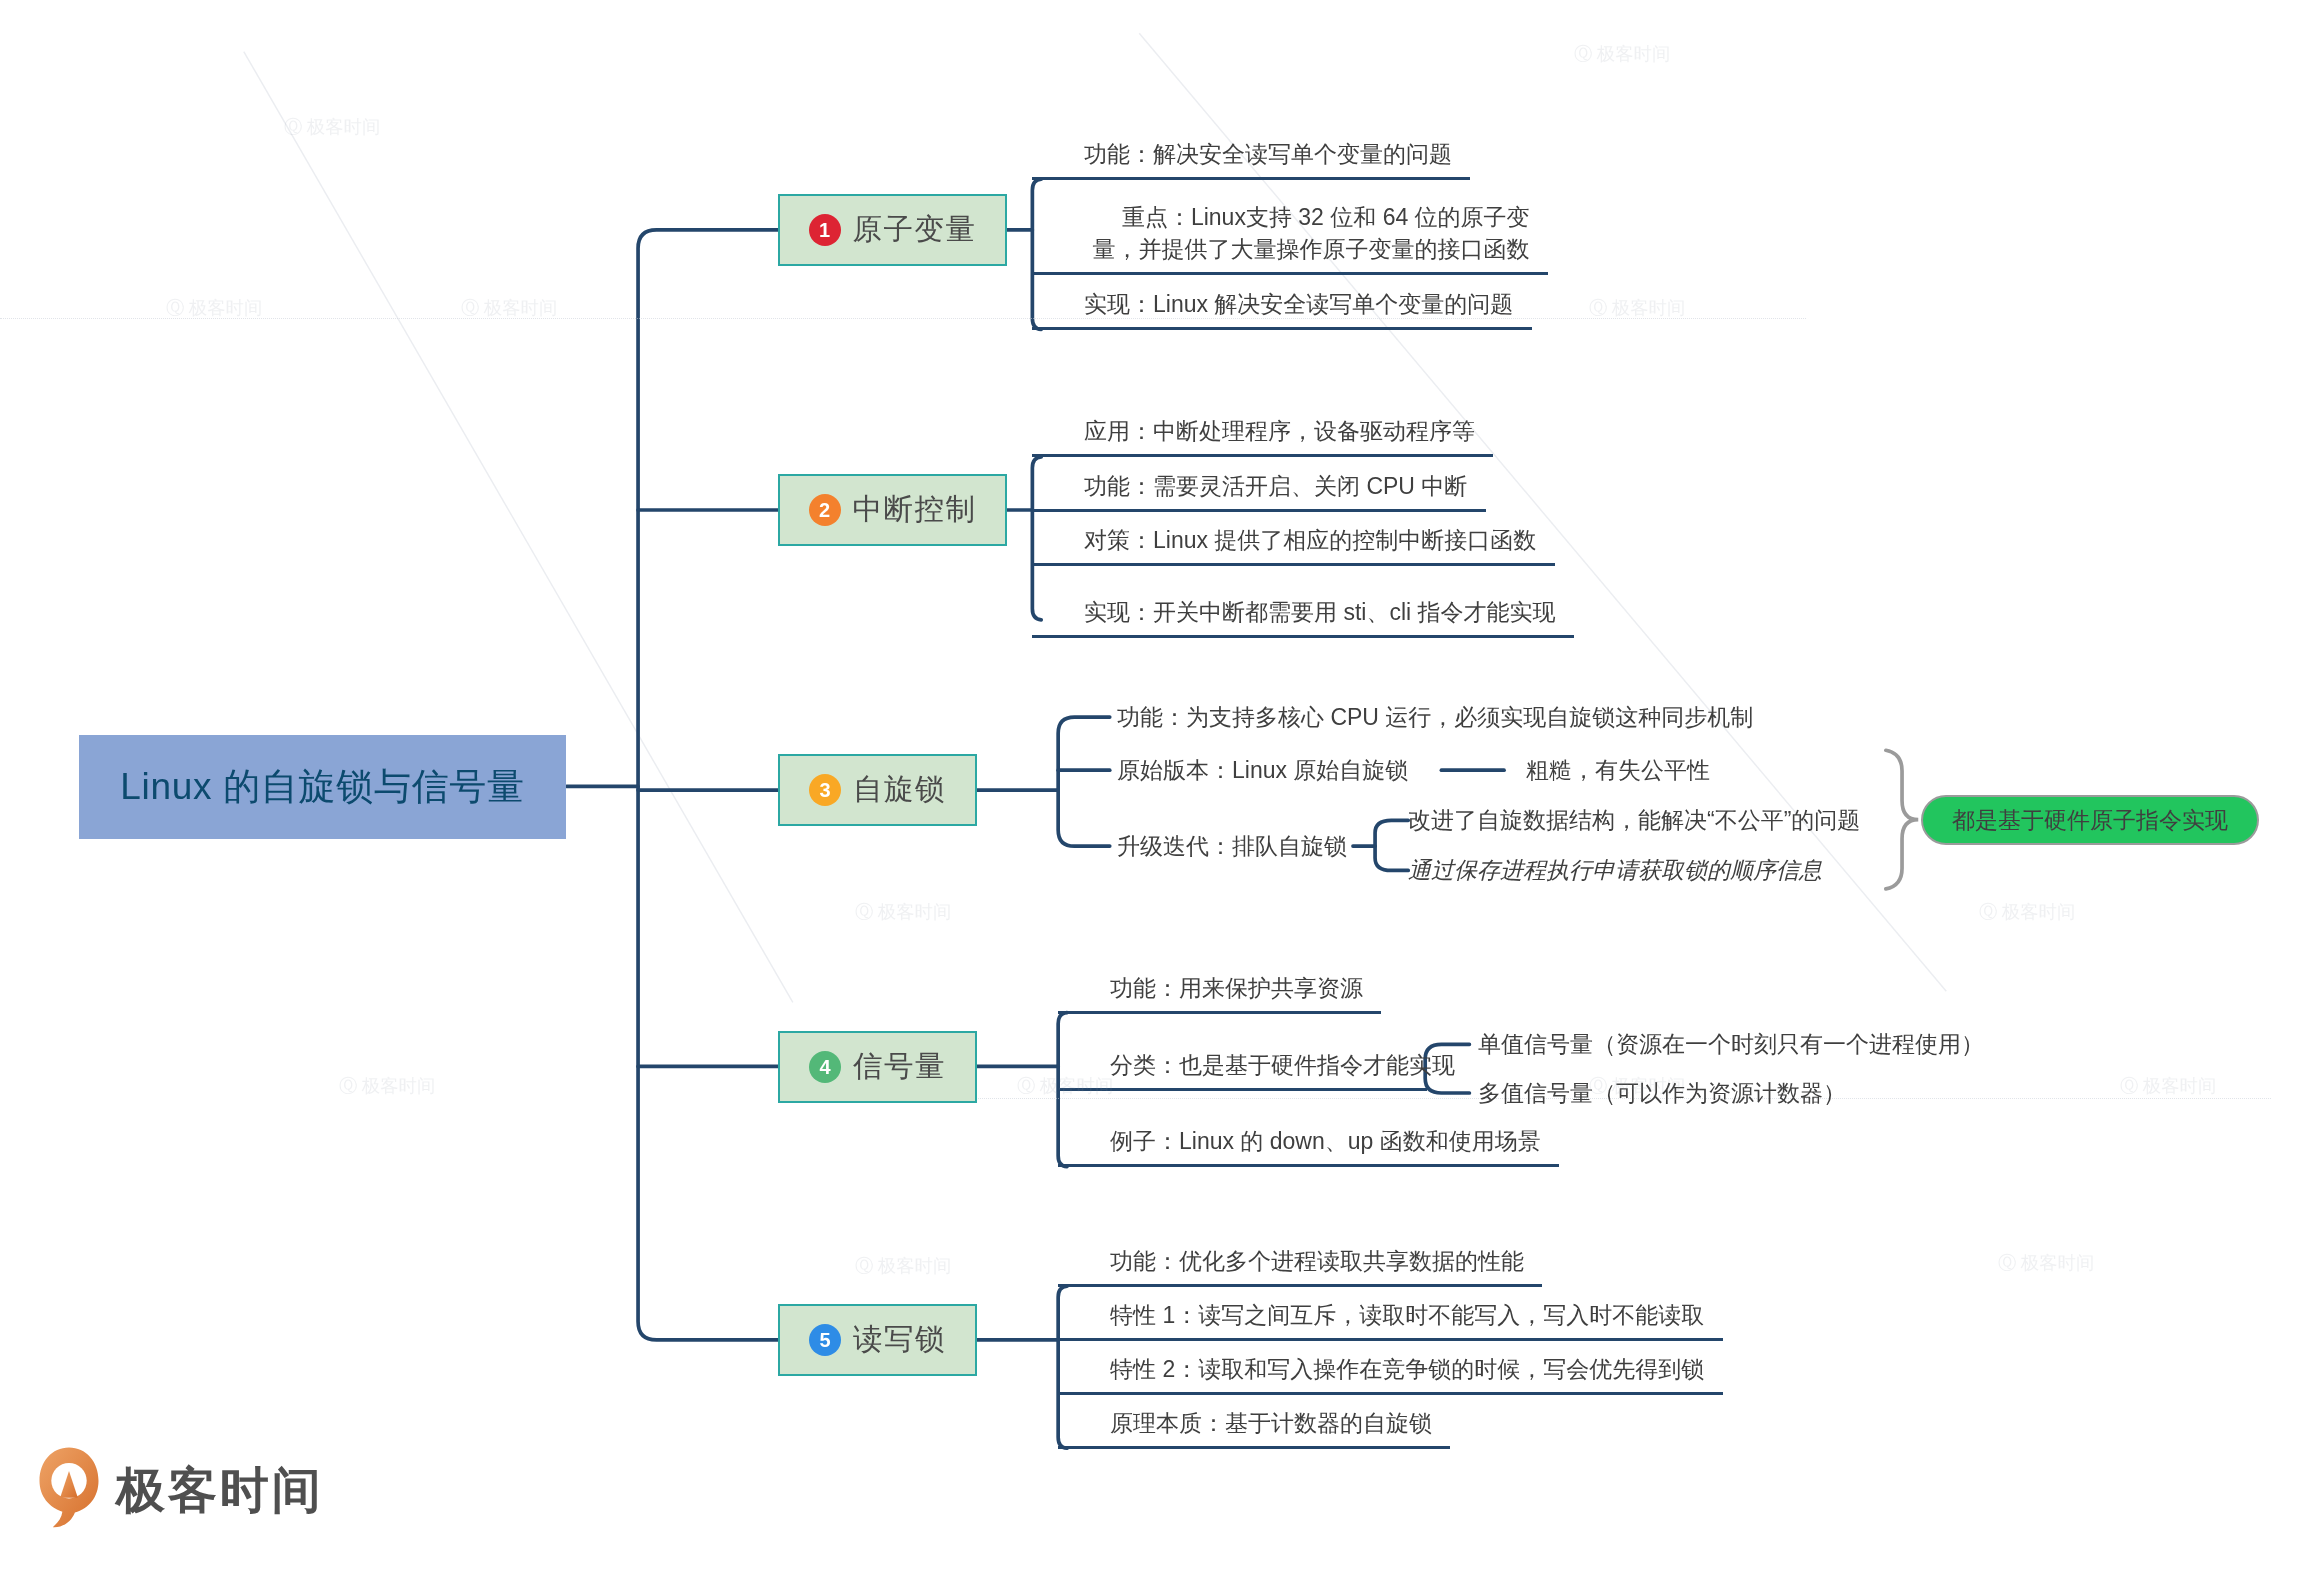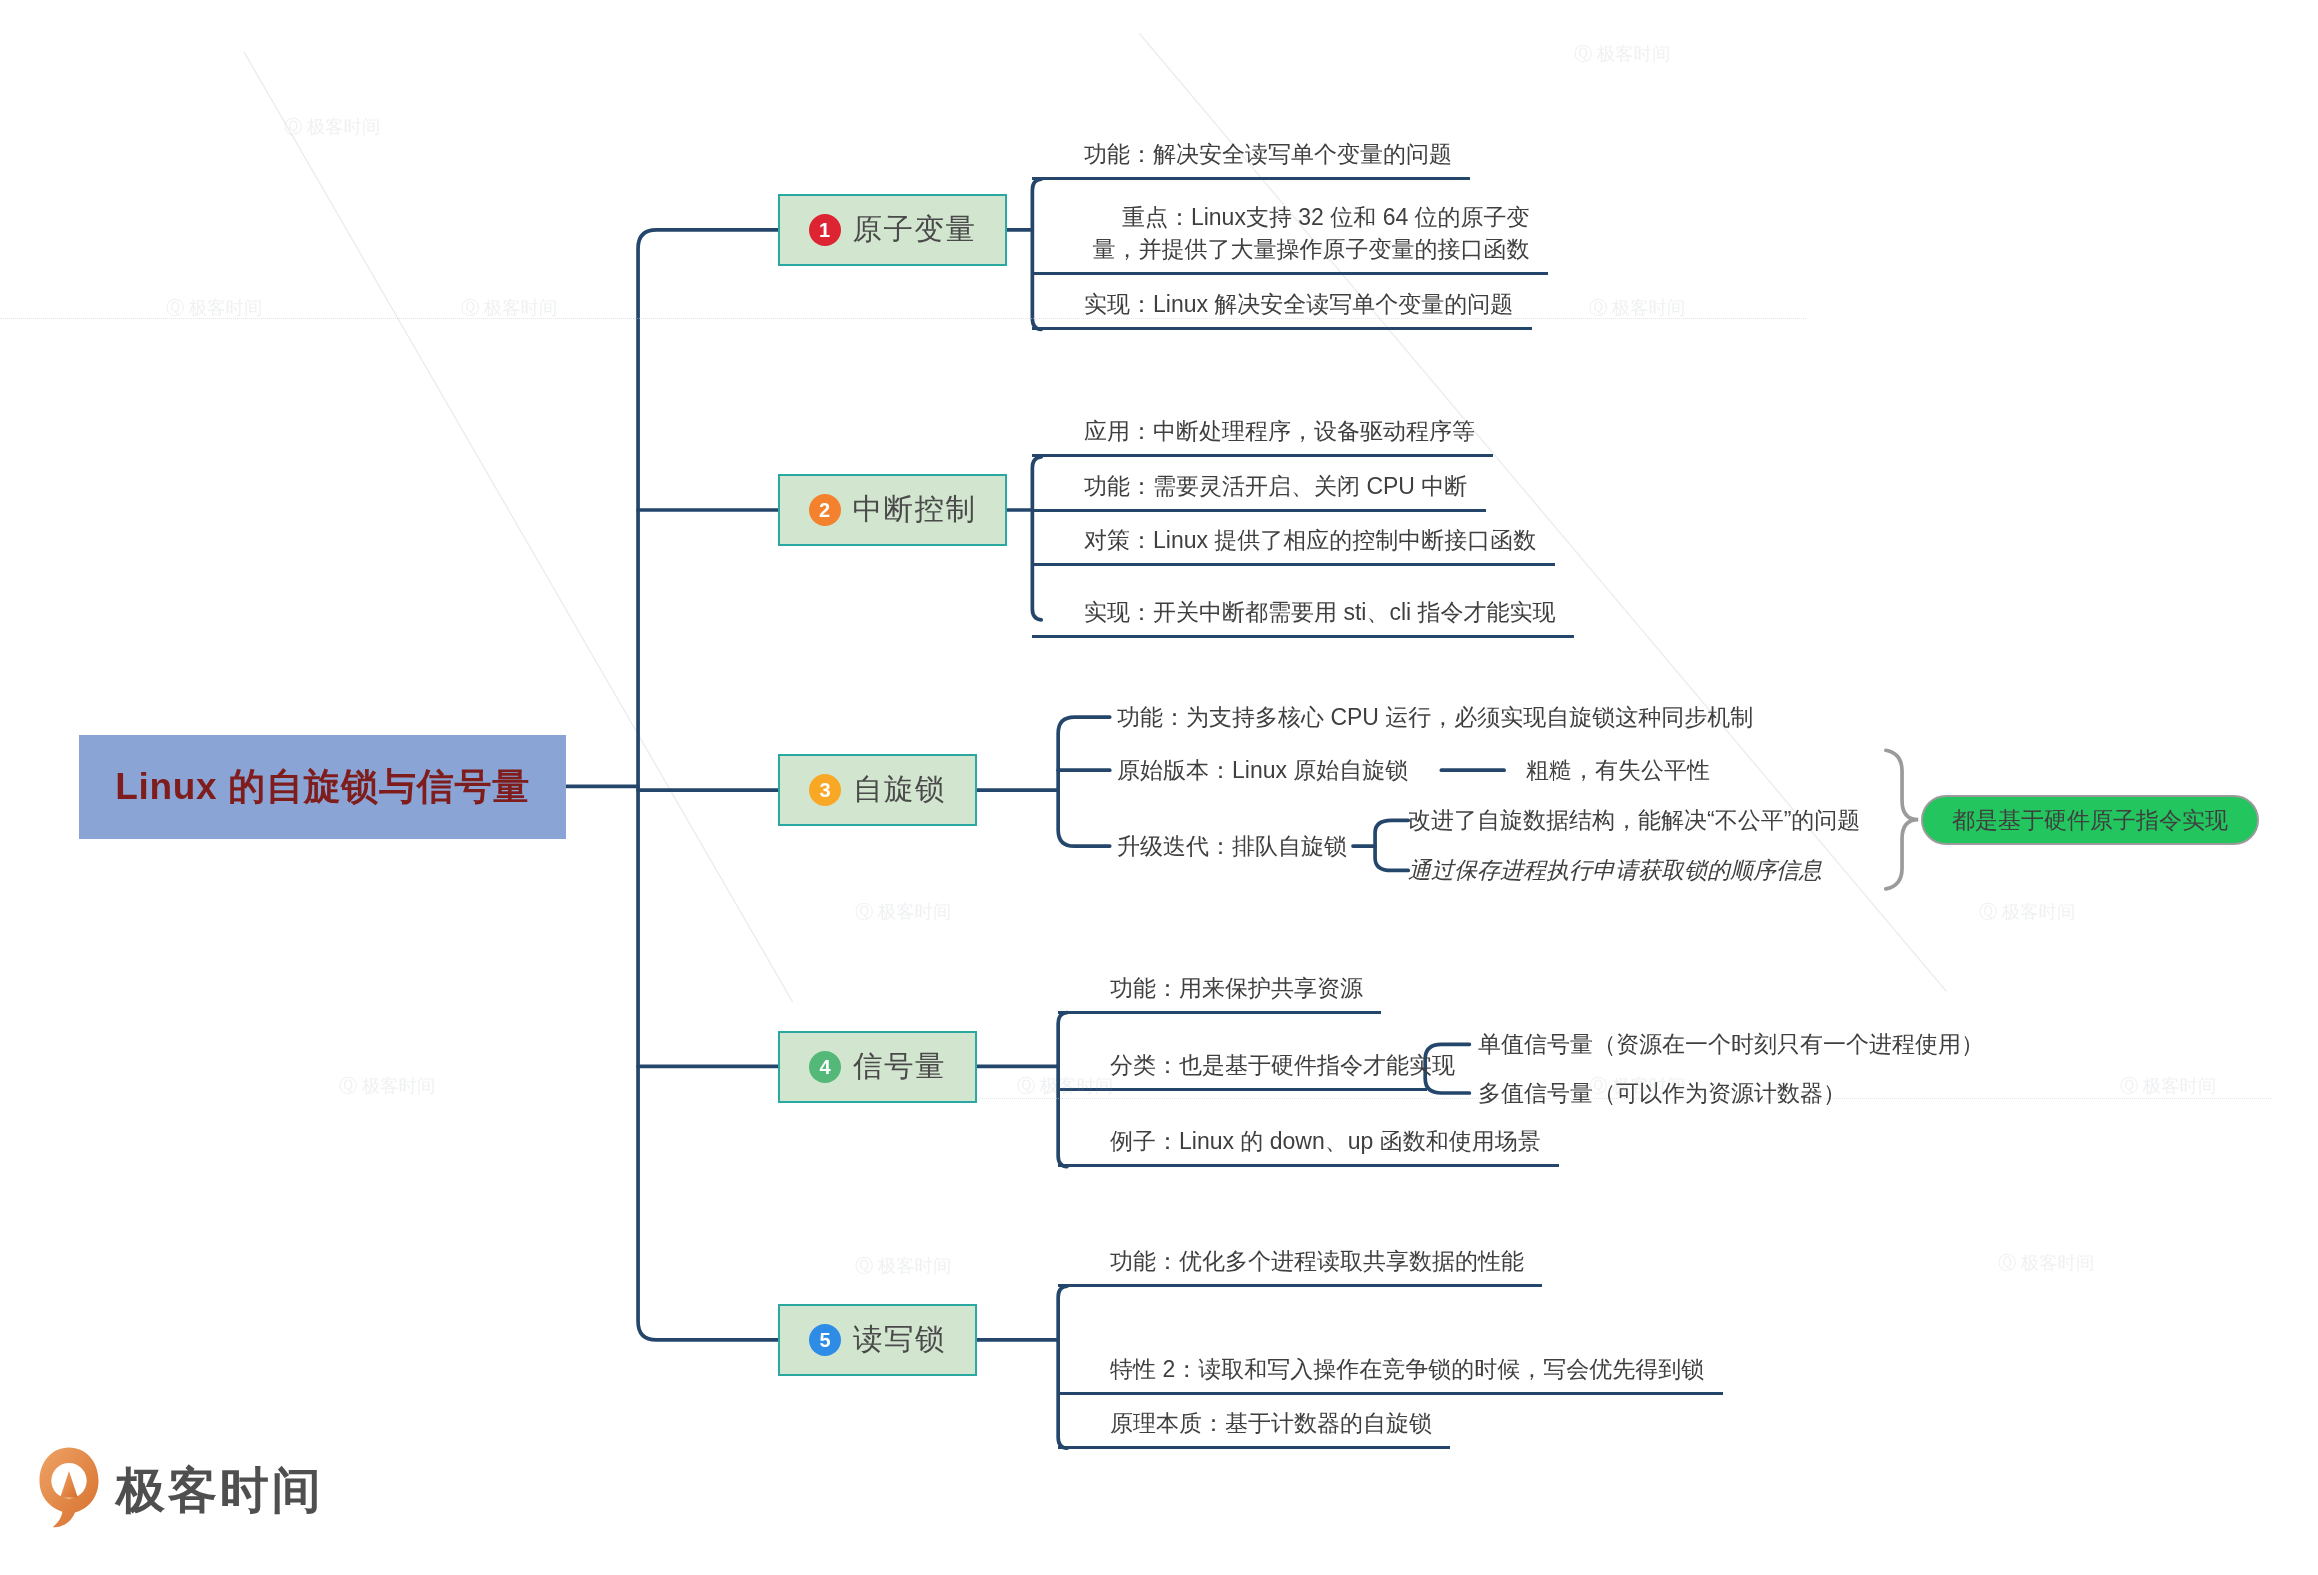--- a/index.html
+++ b/index.html
@@ -22,21 +22,21 @@
   }
   .node .label{font-size:29.5px;color:#4a4a4a;font-weight:500;letter-spacing:1.5px;white-space:nowrap;}
   .badge{
     width:32px;height:32px;border-radius:50%;display:flex;align-items:center;justify-content:center;
     color:#ffffff;font-size:20px;font-weight:bold;flex:0 0 auto;
   }
   .rootnode{
     position:absolute;display:flex;align-items:center;justify-content:center;
     background:var(--root-bg);box-sizing:border-box;
   }
-  .rootnode .label{font-size:37px;color:#7f1d1d;font-weight:700;letter-spacing:0.7px;white-space:nowrap;}
+  .rootnode .label{font-size:37px;color:#0c4a6e;font-weight:400;letter-spacing:0.7px;white-space:nowrap;}
 
   
   .leaf{
     position:absolute;font-size:23px;line-height:32px;font-weight:500;color:var(--text);
     padding:0 18.4px 7.4px 52px;border-bottom:3.7px solid var(--line);white-space:nowrap;box-sizing:border-box;
   }
   .leaf.wrap{white-space:normal;}
   .leaf.stub{border-bottom:none;padding:0 0 0 59px;}
   .plainchild{
     position:absolute;font-size:23px;line-height:32px;font-weight:500;color:var(--text);white-space:nowrap;
@@ -157,20 +157,21 @@
 
   <div class="sidenote" style="left:1921px;top:795px;width:338px;height:50px;">都是基于硬件原子指令实现</div>
 
   <div class="leaf" style="left:1058px;top:972px;">功能：用来保护共享资源</div>
   <div class="leaf" style="left:1058px;top:1049px;width:369px;">分类：也是基于硬件指令才能实现</div>
   <div class="plainchild" style="left:1478px;top:1028px;">单值信号量（资源在一个时刻只有一个进程使用）</div>
   <div class="plainchild" style="left:1478px;top:1077px;">多值信号量（可以作为资源计数器）</div>
   <div class="leaf" style="left:1058px;top:1125px;">例子：Linux 的 down、up 函数和使用场景</div>
 
   <div class="leaf" style="left:1058px;top:1245px;">功能：优化多个进程读取共享数据的性能</div>
+  <div class="leaf" style="left:1058px;top:1299px;">特性 1：读写之间互斥，读取时不能写入，写入时不能读取</div>
   <div class="leaf" style="left:1058px;top:1353px;">特性 2：读取和写入操作在竞争锁的时候，写会优先得到锁</div>
   <div class="leaf" style="left:1058px;top:1407px;">原理本质：基于计数器的自旋锁</div>
 
   <div class="logo" style="left:38px;top:1446px;">
     <svg width="62" height="90" viewBox="0 0 84 122">
       <path d="M42,2 C65,2 82,21 82,47 C82,69 69,85 50,90 C45,103 33,111 20,110 C27,104 32,97 33,89 C15,83 2,68 2,47 C2,21 19,2 42,2 Z" fill="url(#lg)"></path>
       <circle cx="42" cy="47" r="24" fill="#ffffff"></circle>
       <path d="M42,34 L54,70 L30,70 Z" fill="url(#lg)"></path>
     </svg>
     <span class="logotext">极客时间</span>

